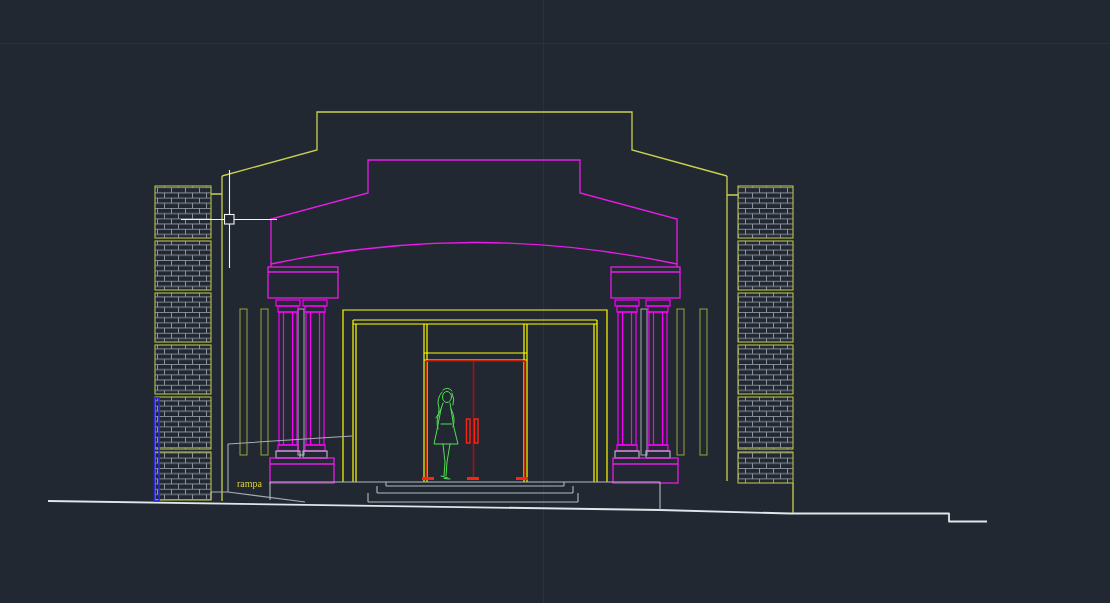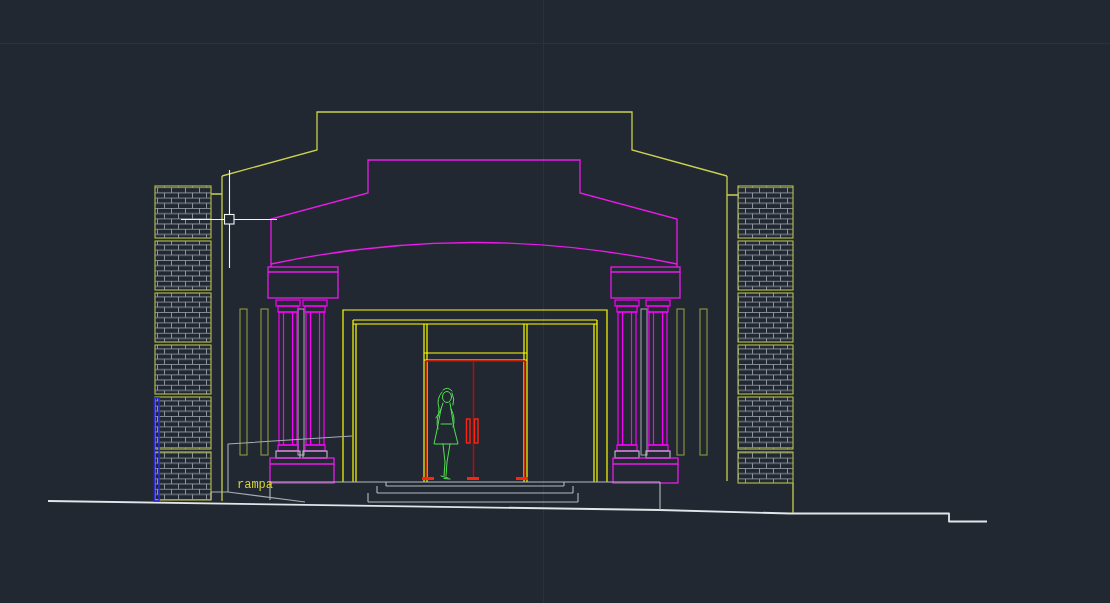--- a/index.html
+++ b/index.html
@@ -1,20 +1,20 @@
 <!DOCTYPE html>
 <html><head>
 <meta charset="utf-8">
 <style>
   html,body{margin:0;padding:0;background:#222831;}
   #stage{position:relative;width:1110px;height:603px;background:#222831;overflow:hidden;
          font-family:"DejaVu Sans","Liberation Sans",sans-serif;}
   #stage svg{position:absolute;left:0;top:0;}
-  .ramp-label{position:absolute;left:237px;top:479px;font-family:Liberation Mono, monospace;
-              font-size:12px;letter-spacing:0px;color:#d8d232;line-height:1;user-select:none;}
+  .ramp-label{position:absolute;left:237px;top:479px;font-family:Liberation Serif, serif;
+              font-size:10px;letter-spacing:0px;color:#d8d232;line-height:1;user-select:none;}
 </style>
 </head>
 <body>
 
 <div id="stage">
   <svg width="1110" height="603" viewBox="0 0 1110 603">
     <defs>
       <pattern id="brick" width="14" height="10.4" patternUnits="userSpaceOnUse">
         <path d="M0,0.4 H14 M0,5.6 H14 M3.5,0.4 V5.6 M10.5,5.6 V10.4" fill="none" stroke-width="0.9" stroke="#959da7"></path>
       </pattern>

